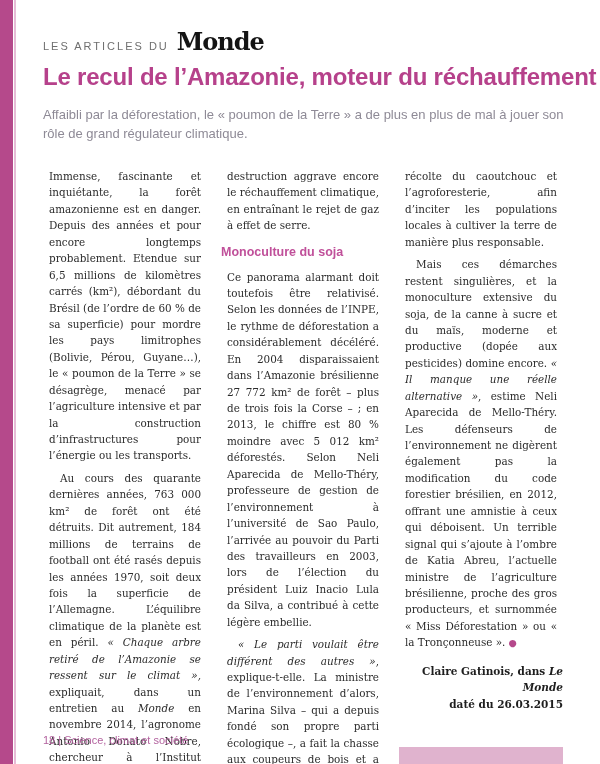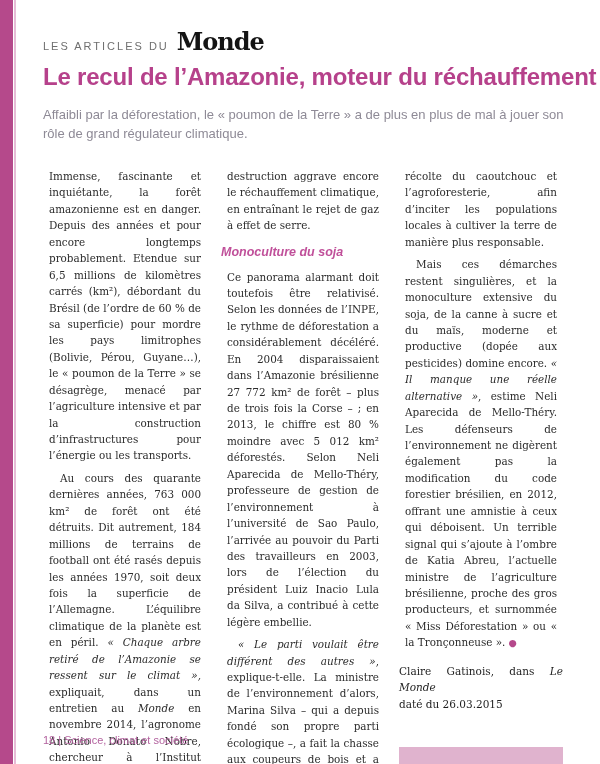--- a/index.html
+++ b/index.html
@@ -13,24 +13,24 @@
   .left-bar-stripe{position:absolute;left:14px;top:0;width:2px;height:764px;background:var(--accent-light);}
   .masthead{position:absolute;left:43px;top:27px;display:flex;align-items:baseline;}
   .kicker{font-size:11px;letter-spacing:2px;color:#6f6f6f;}
   .logo{margin-left:8px;font-family:"DejaVu Serif",serif;font-weight:bold;font-size:24px;letter-spacing:-1px;color:#141414;}
   .title{position:absolute;left:43px;top:63px;margin:0;font-size:24px;font-weight:bold;letter-spacing:-0.2px;color:var(--title);white-space:nowrap;}
   .subtitle{position:absolute;left:43px;top:106px;margin:0;width:524px;font-size:13px;line-height:1.45;color:var(--subtitle);}
   .columns{position:absolute;left:43px;top:162px;width:520px;display:flex;gap:14px;}
   .col{flex:0 0 164px;width:164px;font-family:"DejaVu Serif",serif;font-size:10.4px;line-height:1.58;text-align:justify;color:var(--body-text);}
   .para{margin:6px;}
   .para.indent{text-indent:11px;}
-  .subhead{margin:9px 0 5px;font-family:"Liberation Sans",sans-serif;font-size:12.5px;font-weight:bold;color:var(--heading);text-align:left;font-style:italic;}
+  .subhead{margin:9px 0 5px;font-family:"Liberation Sans",sans-serif;font-size:12.5px;font-weight:bold;color:var(--heading);text-align:left;}
   .it{font-style:italic;}
   .accent{color:var(--accent);font-style:normal;font-size:9.5px;}
-  .byline{margin-top:12px;font-weight:normal;font-size:10.5px;line-height:1.6;color:#1e1e1e;}
+  .byline{margin-top:12px;text-align:right;font-weight:bold;font-size:10.5px;line-height:1.6;color:#1e1e1e;}
   .why-box{margin-top:34px;background:var(--box-bg);padding:13px 13px 15px;box-sizing:border-box;width:164px;font-family:"Liberation Sans",sans-serif;text-align:left;}
   .why-box h2{margin:0 0 8px;font-size:11px;font-weight:bold;letter-spacing:0.2px;color:#38323e;}
   .why-box p{margin:0;font-size:9.8px;line-height:1.5;color:var(--box-text);}
   .footer{position:absolute;left:43px;top:734px;font-size:11px;color:var(--footer);}
 </style>
 </head>
 <body>
 
 <div class="page">
   <div class="left-bar"></div>

